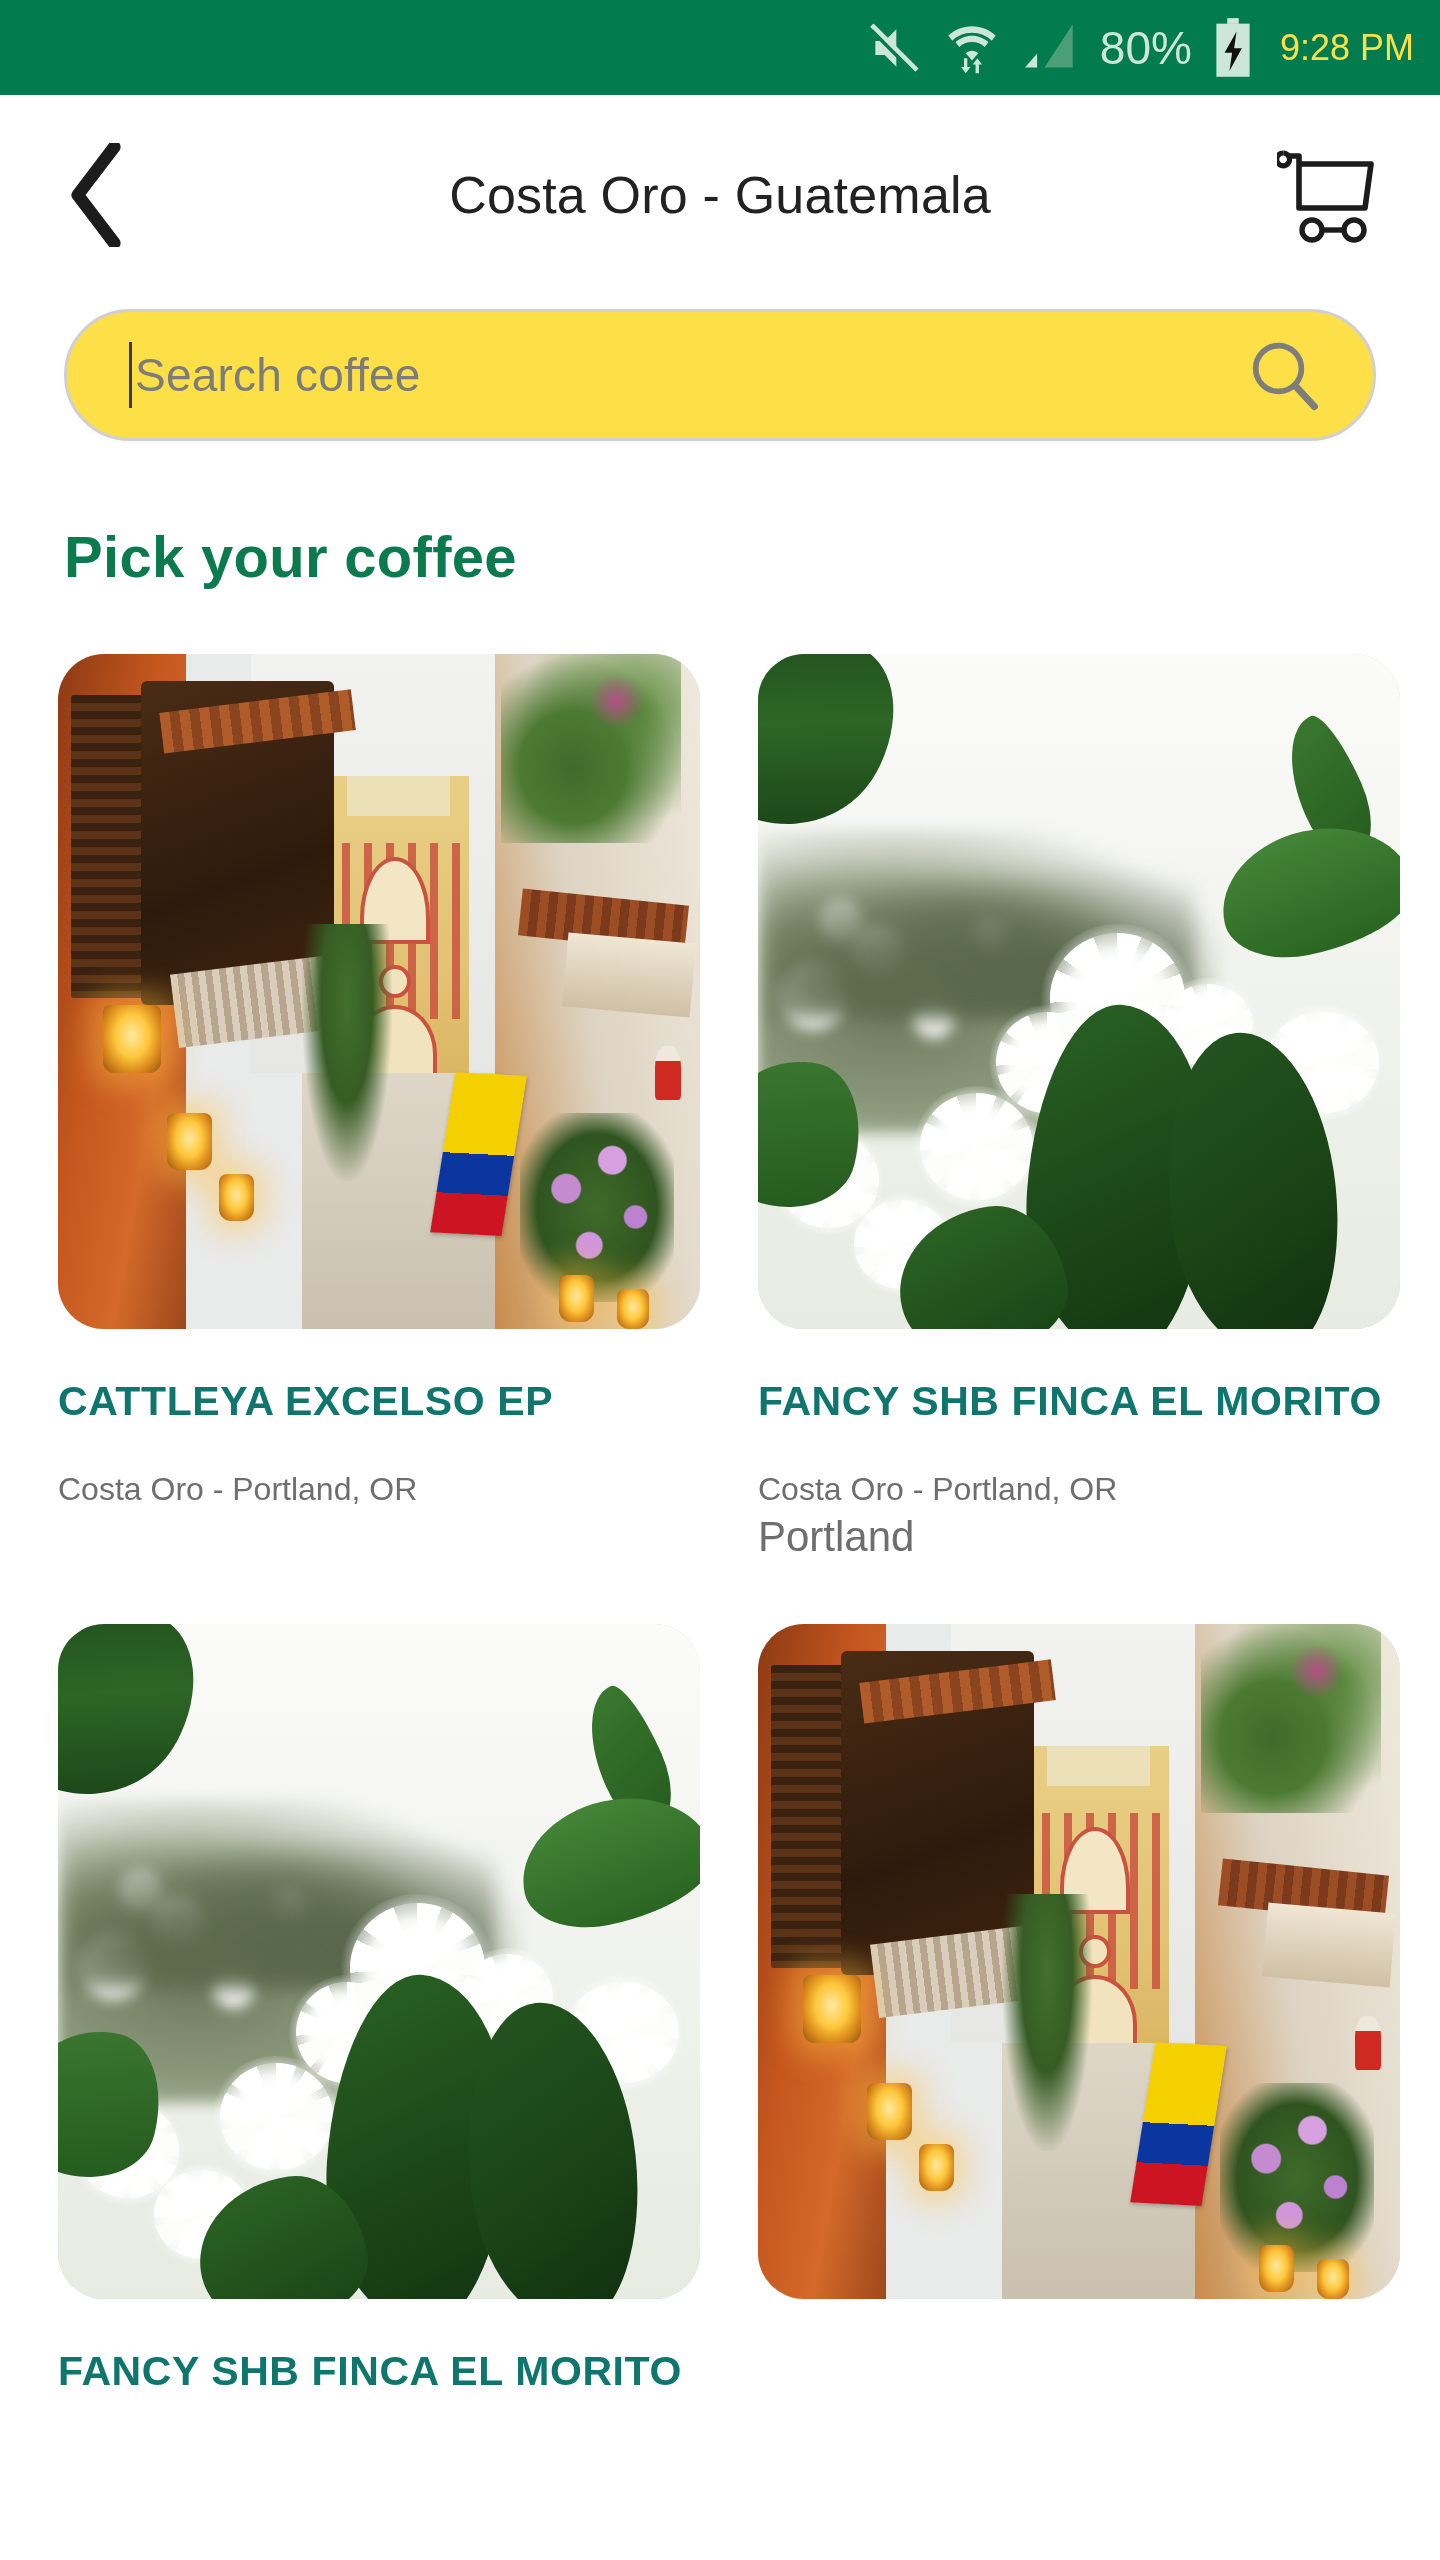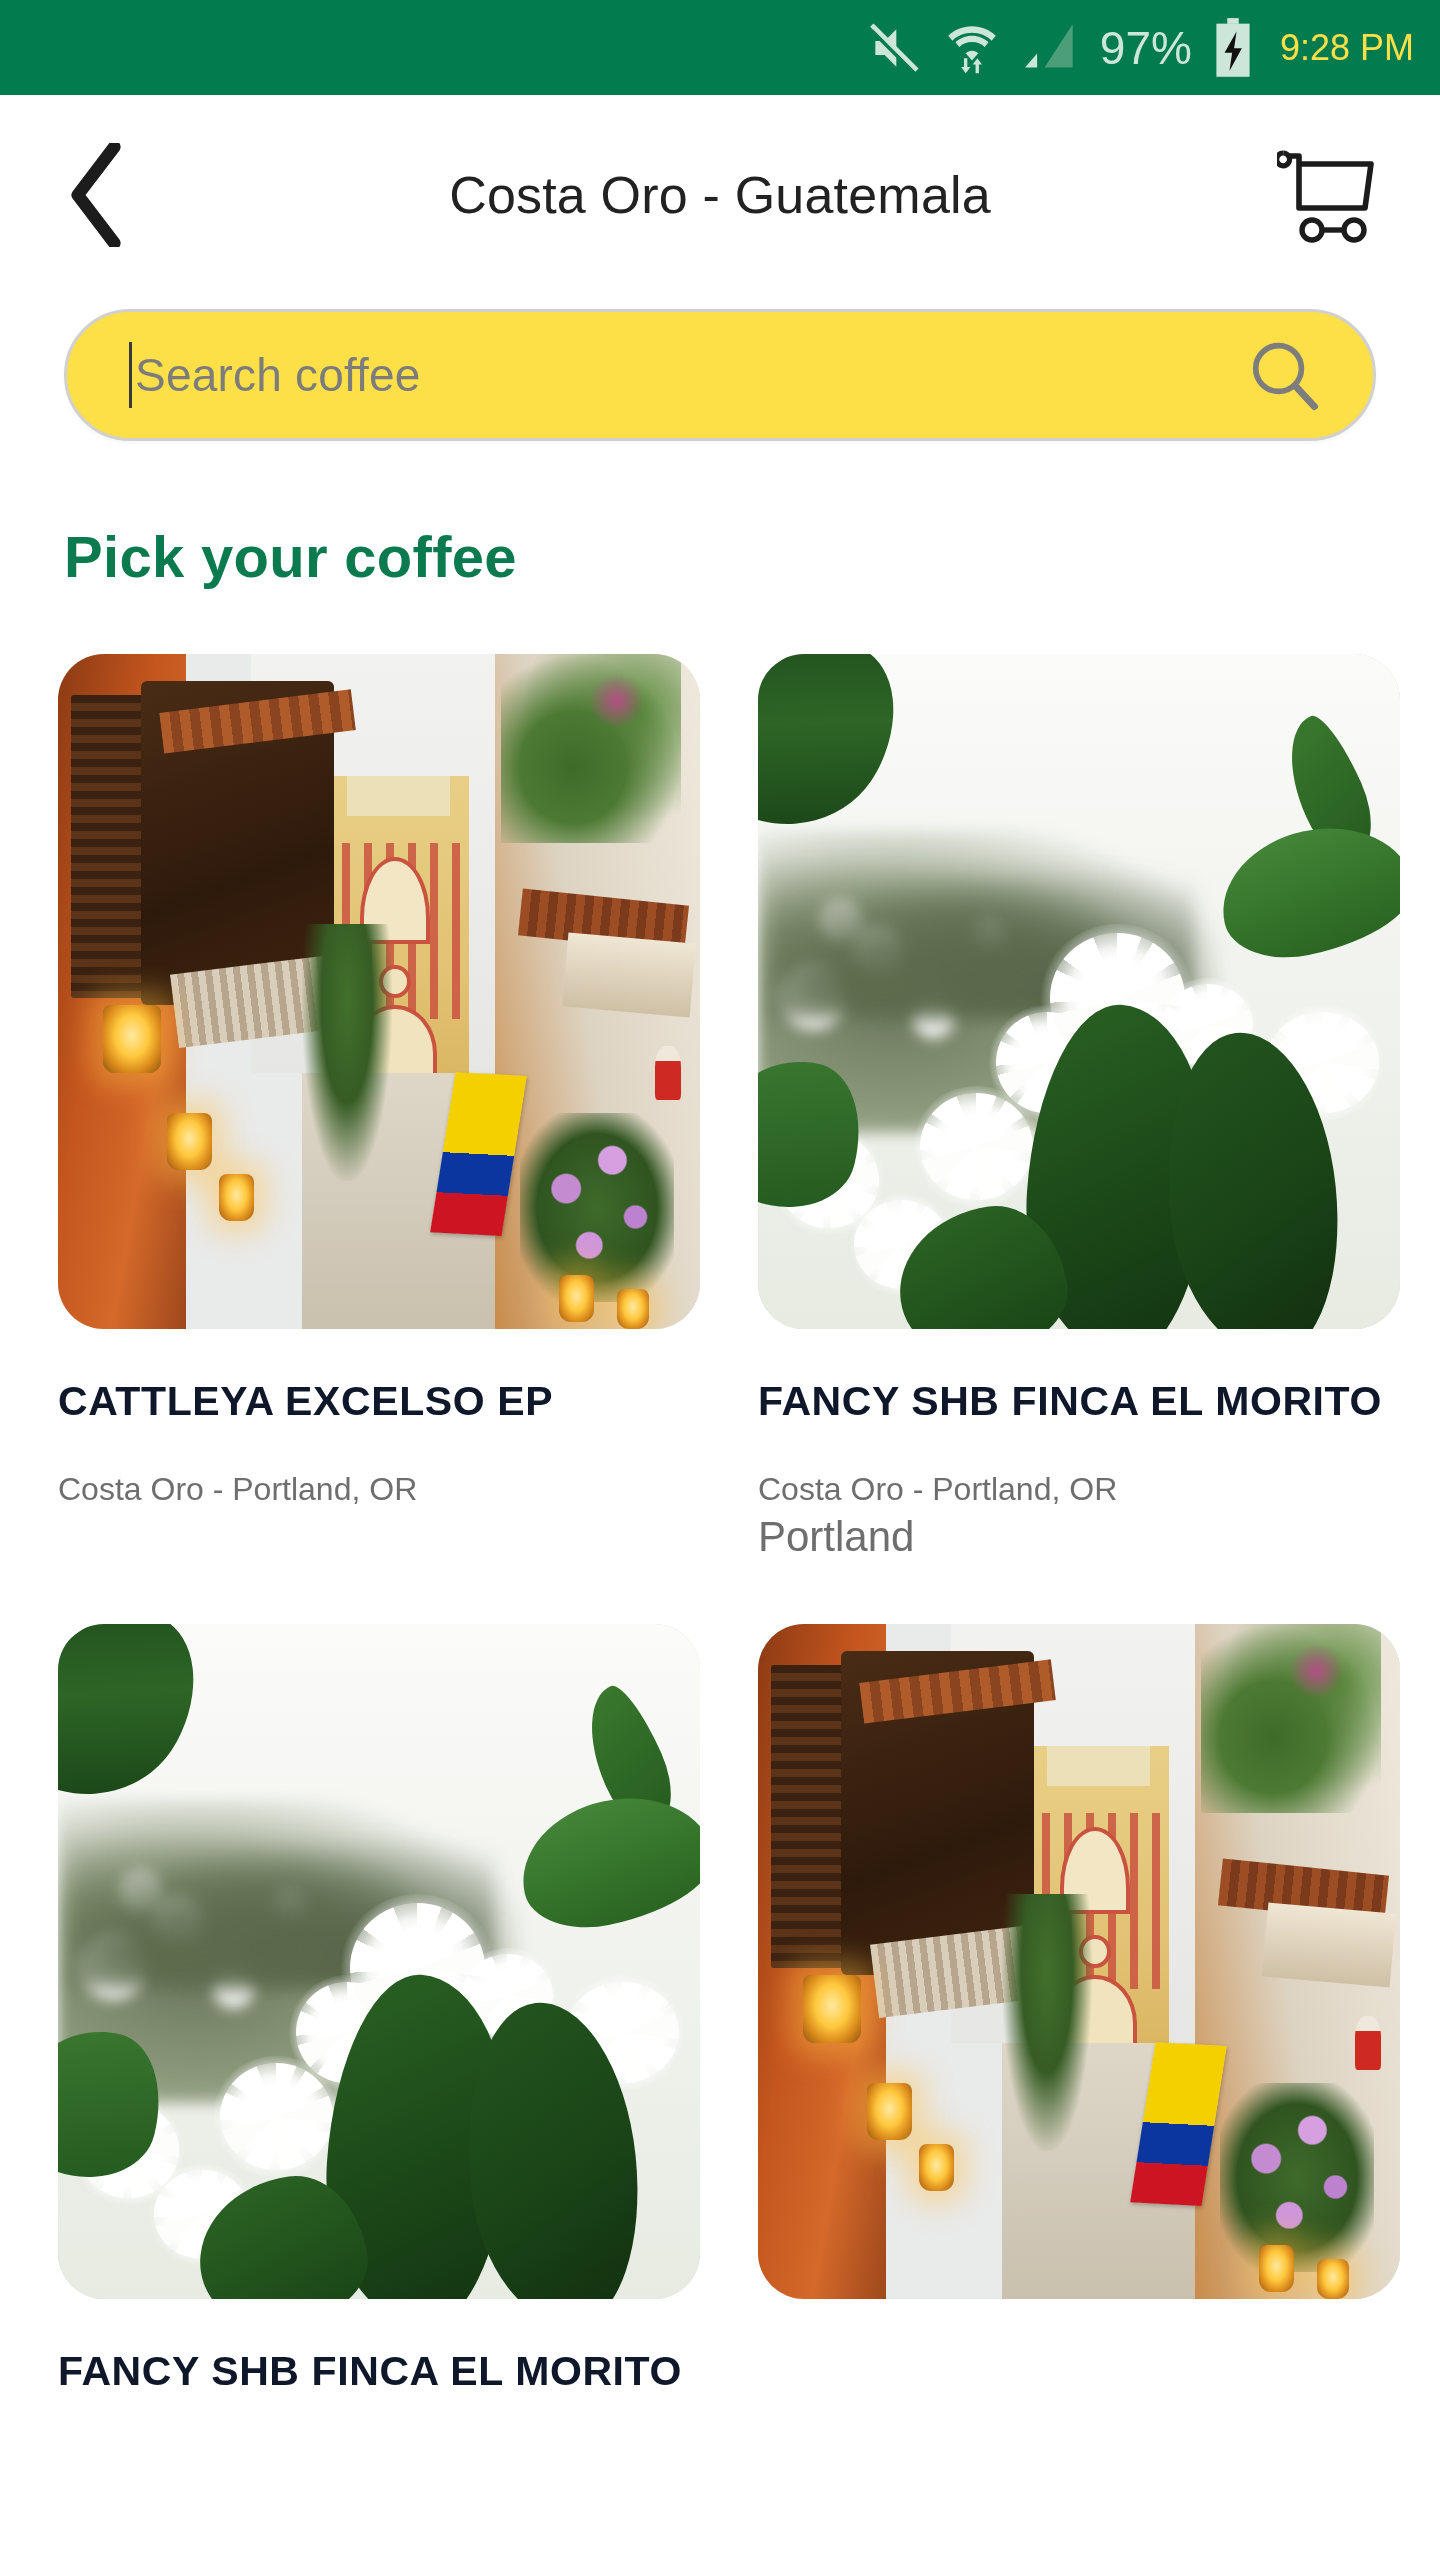--- a/index.html
+++ b/index.html
@@ -133,21 +133,21 @@
     height: 675px;
     border-radius: 46px;
     overflow: hidden;
     position: relative;
     background: #cfcfcf;
   }
   .card-title {
     margin-top: 48px;
     font-size: 41px;
     font-weight: bold;
-    color: #0f172a;
+    color: #0f766e;
     letter-spacing: 0.6px;
     line-height: 1.18;
     text-transform: uppercase;
   }
   .card-vendor {
     margin-top: 44px;
     font-size: 32px;
     color: #6E6E6E;
     line-height: 1.28;
   }
@@ -405,21 +405,21 @@
     </svg>
   </span>
 
   <span class="sb-icon">
     <svg width="58" height="52" viewBox="0 0 26 24">
       <path d="M23 1 L23 21 L10 21 Z" fill="#4C9E78"></path>
       <path d="M6.6 14.5 L6.6 21 L1 21 Z" fill="#CDE6DA"></path>
     </svg>
   </span>
 
-  <span class="sb-battery-pct">97%</span>
+  <span class="sb-battery-pct">80%</span>
 
   <span class="sb-icon">
     <svg width="42" height="62" viewBox="0 0 18 28">
       <rect x="6.4" y="0.5" width="5.2" height="2.6" fill="#CDE6DA"></rect>
       <rect x="1.5" y="3" width="15" height="24" fill="#CDE6DA"></rect>
       <path d="M10.6 6.5 L5.2 16.2 H8.6 L7.4 24.4 L13 14.1 H9.5 Z" fill="#111111"></path>
     </svg>
   </span>
 
   <span class="sb-time">9:28 PM</span>

